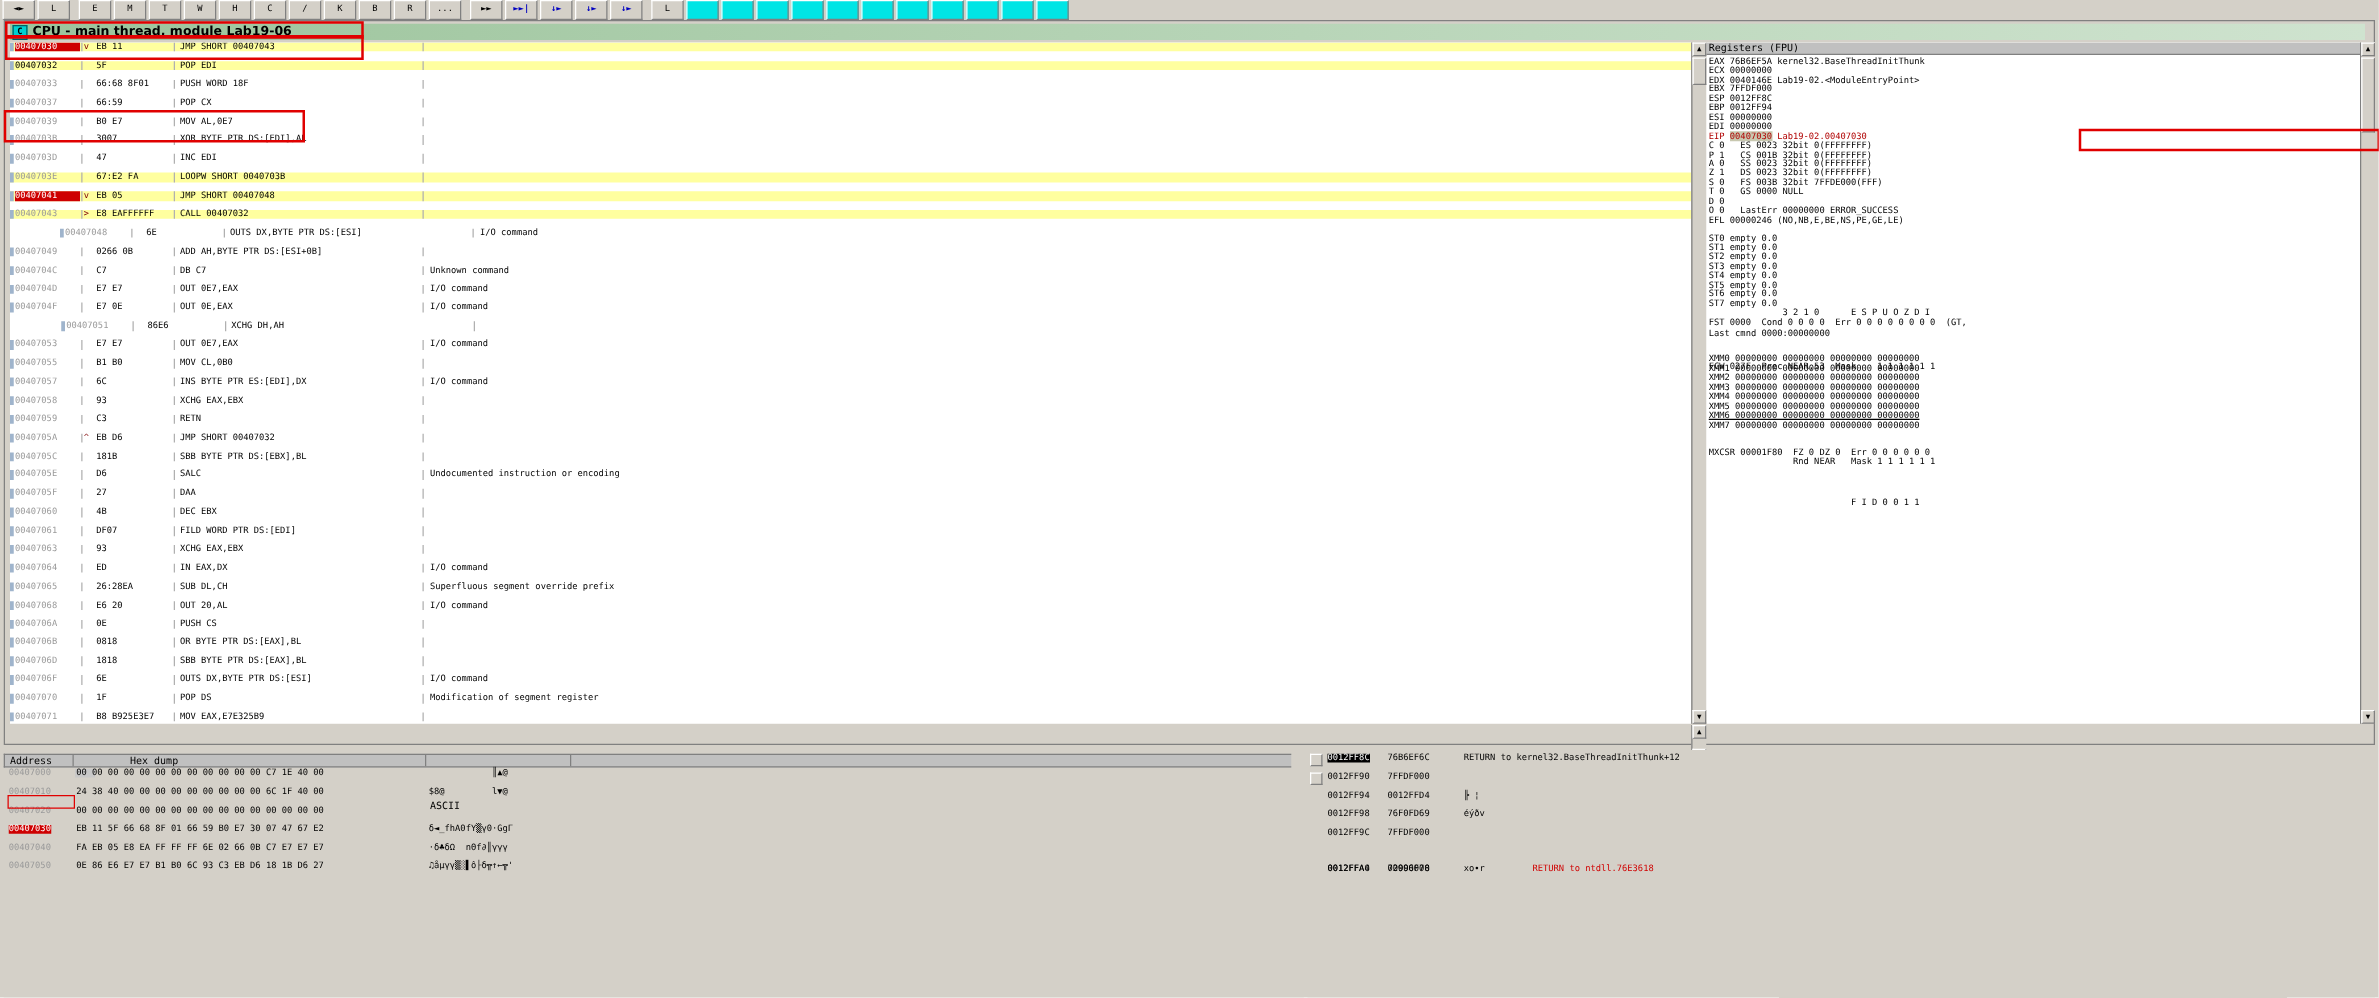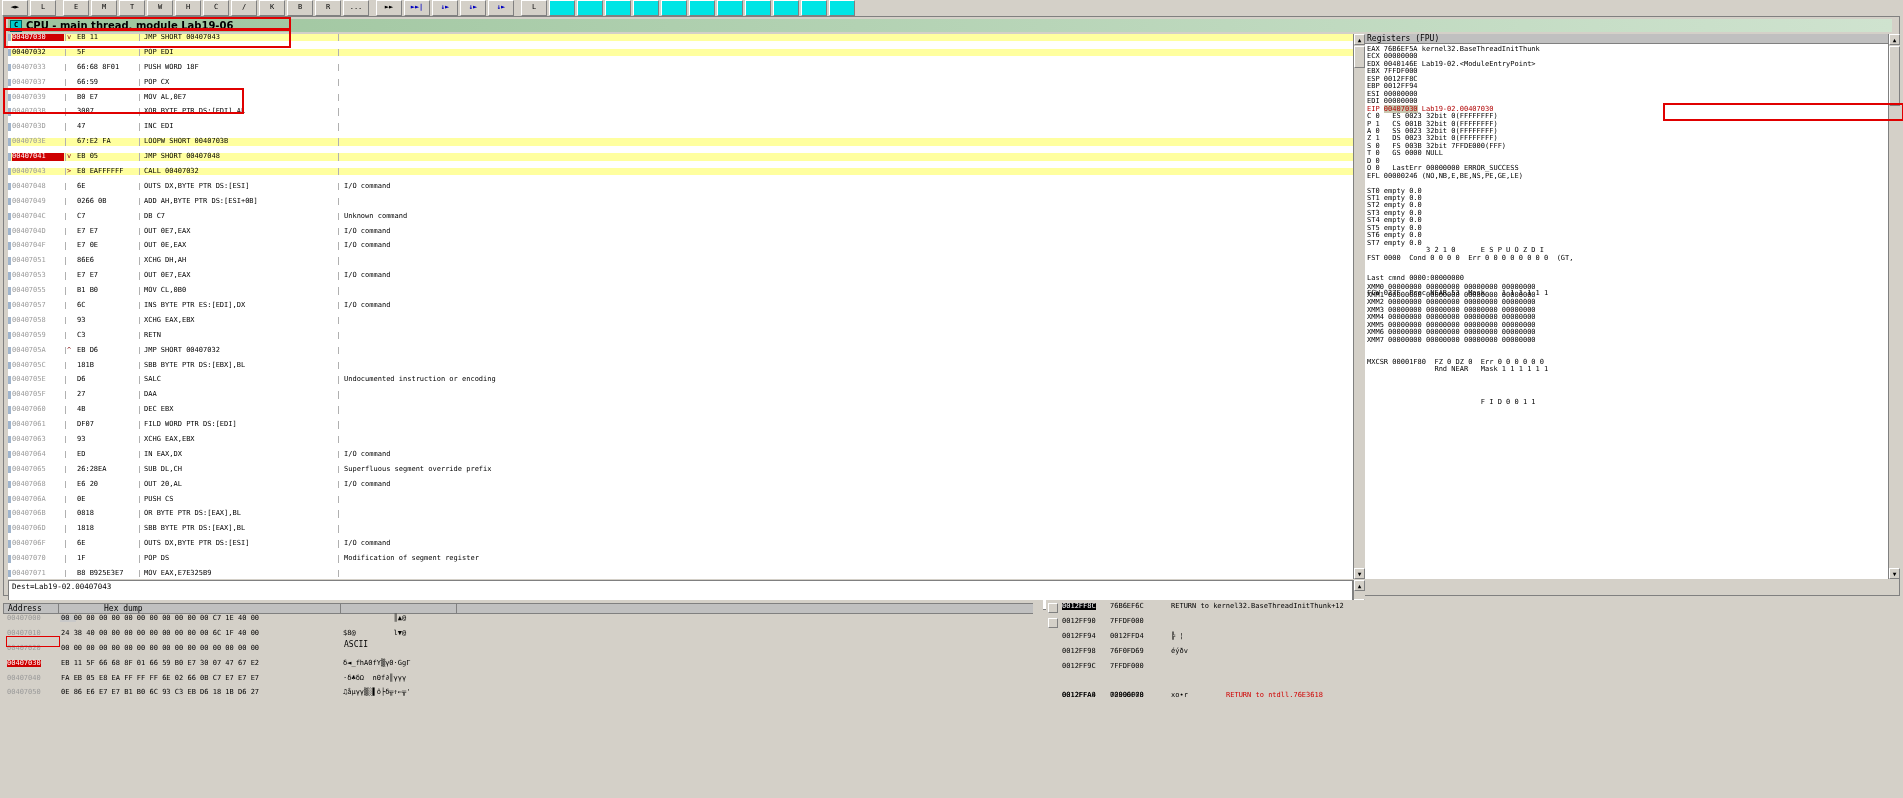--- a/index.html
+++ b/index.html
@@ -152,26 +152,26 @@
         <div class="drow hl eip" style="top: 0px;"><div class="d-mark"></div><div class="d-addr black">00407030</div><div class="d-bar"></div><div class="d-arw">v</div><div class="d-hex">EB 11</div><div class="d-bar2"></div><div class="d-txt">JMP SHORT 00407043</div><div class="d-bar3"></div></div>
         <div class="drow hl" style="top: 7.45px;"><div class="d-mark"></div><div class="d-addr black">00407032</div><div class="d-bar"></div><div class="d-hex">5F</div><div class="d-bar2"></div><div class="d-txt">POP EDI</div><div class="d-bar3"></div></div>
         <div class="drow" style="top: 14.9px;"><div class="d-mark"></div><div class="d-addr">00407033</div><div class="d-bar"></div><div class="d-hex">66:68 8F01</div><div class="d-bar2"></div><div class="d-txt">PUSH WORD 18F</div><div class="d-bar3"></div></div>
         <div class="drow" style="top: 22.35px;"><div class="d-mark"></div><div class="d-addr">00407037</div><div class="d-bar"></div><div class="d-hex">66:59</div><div class="d-bar2"></div><div class="d-txt">POP CX</div><div class="d-bar3"></div></div>
         <div class="drow" style="top: 29.8px;"><div class="d-mark"></div><div class="d-addr">00407039</div><div class="d-bar"></div><div class="d-hex">B0 E7</div><div class="d-bar2"></div><div class="d-txt">MOV AL,0E7</div><div class="d-bar3"></div></div>
         <div class="drow" style="top: 37.25px;"><div class="d-mark"></div><div class="d-addr">0040703B</div><div class="d-bar"></div><div class="d-hex">3007</div><div class="d-bar2"></div><div class="d-txt">XOR BYTE PTR DS:[EDI],AL</div><div class="d-bar3"></div></div>
         <div class="drow" style="top: 44.7px;"><div class="d-mark"></div><div class="d-addr">0040703D</div><div class="d-bar"></div><div class="d-hex">47</div><div class="d-bar2"></div><div class="d-txt">INC EDI</div><div class="d-bar3"></div></div>
         <div class="drow hl" style="top: 52.15px; padding-left: 11px;"><div class="d-mark"></div><div class="d-addr">0040703E</div><div class="d-bar"></div><div class="d-hex">67:E2 FA</div><div class="d-bar2"></div><div class="d-txt">LOOPW SHORT 0040703B</div><div class="d-bar3"></div></div>
         <div class="drow hl" style="top: 59.6px;"><div class="d-mark"></div><div class="d-addr" style="background: rgb(206, 0, 0); color: rgb(255, 255, 255);">00407041</div><div class="d-bar"></div><div class="d-arw">v</div><div class="d-hex">EB 05</div><div class="d-bar2"></div><div class="d-txt">JMP SHORT 00407048</div><div class="d-bar3"></div></div>
         <div class="drow hl" style="top: 67.05px;"><div class="d-mark"></div><div class="d-addr">00407043</div><div class="d-bar"></div><div class="d-arw">&gt;</div><div class="d-hex">E8 EAFFFFFF</div><div class="d-bar2"></div><div class="d-txt">CALL 00407032</div><div class="d-bar3"></div></div>
-        <div class="drow" style="top: 74.5px;"><div class="d-mark"></div><div class="d-addr">00407048</div><div class="d-bar"></div><div class="d-hex">6E</div><div class="d-bar2"></div><div class="d-txt">OUTS DX,BYTE PTR DS:[ESI]</div><div class="d-bar3"></div><div class="d-cmt">I/O command</div></div>
+        <div class="drow" style="top: 74.5px; margin-left: 40px;"><div class="d-mark"></div><div class="d-addr">00407048</div><div class="d-bar"></div><div class="d-hex">6E</div><div class="d-bar2"></div><div class="d-txt">OUTS DX,BYTE PTR DS:[ESI]</div><div class="d-bar3"></div><div class="d-cmt">I/O command</div></div>
         <div class="drow" style="top: 81.95px;"><div class="d-mark"></div><div class="d-addr">00407049</div><div class="d-bar"></div><div class="d-hex">0266 0B</div><div class="d-bar2"></div><div class="d-txt">ADD AH,BYTE PTR DS:[ESI+0B]</div><div class="d-bar3"></div></div>
         <div class="drow" style="top: 89.4px;"><div class="d-mark"></div><div class="d-addr">0040704C</div><div class="d-bar"></div><div class="d-hex">C7</div><div class="d-bar2"></div><div class="d-txt">DB C7</div><div class="d-bar3"></div><div class="d-cmt">Unknown command</div></div>
         <div class="drow" style="top: 96.85px;"><div class="d-mark"></div><div class="d-addr">0040704D</div><div class="d-bar"></div><div class="d-hex">E7 E7</div><div class="d-bar2"></div><div class="d-txt">OUT 0E7,EAX</div><div class="d-bar3"></div><div class="d-cmt">I/O command</div></div>
         <div class="drow" style="top: 104.3px;"><div class="d-mark"></div><div class="d-addr">0040704F</div><div class="d-bar"></div><div class="d-hex">E7 0E</div><div class="d-bar2"></div><div class="d-txt">OUT 0E,EAX</div><div class="d-bar3"></div><div class="d-cmt">I/O command</div></div>
-        <div class="drow" style="top: 111.75px;"><div class="d-mark"></div><div class="d-addr">00407051</div><div class="d-bar"></div><div class="d-hex">86E6</div><div class="d-bar2"></div><div class="d-txt">XCHG DH,AH</div><div class="d-bar3"></div></div>
+        <div class="drow" style="top: 111.75px; margin-left: 41px;"><div class="d-mark"></div><div class="d-addr">00407051</div><div class="d-bar"></div><div class="d-hex">86E6</div><div class="d-bar2"></div><div class="d-txt">XCHG DH,AH</div><div class="d-bar3"></div></div>
         <div class="drow" style="top: 119.2px;"><div class="d-mark"></div><div class="d-addr">00407053</div><div class="d-bar"></div><div class="d-hex">E7 E7</div><div class="d-bar2"></div><div class="d-txt">OUT 0E7,EAX</div><div class="d-bar3"></div><div class="d-cmt">I/O command</div></div>
         <div class="drow" style="top: 126.65px;"><div class="d-mark"></div><div class="d-addr">00407055</div><div class="d-bar"></div><div class="d-hex">B1 B0</div><div class="d-bar2"></div><div class="d-txt">MOV CL,0B0</div><div class="d-bar3"></div></div>
         <div class="drow" style="top: 134.1px;"><div class="d-mark"></div><div class="d-addr">00407057</div><div class="d-bar"></div><div class="d-hex">6C</div><div class="d-bar2"></div><div class="d-txt">INS BYTE PTR ES:[EDI],DX</div><div class="d-bar3"></div><div class="d-cmt">I/O command</div></div>
         <div class="drow" style="top: 141.55px;"><div class="d-mark"></div><div class="d-addr">00407058</div><div class="d-bar"></div><div class="d-hex">93</div><div class="d-bar2"></div><div class="d-txt">XCHG EAX,EBX</div><div class="d-bar3"></div></div>
         <div class="drow" style="top: 149px;"><div class="d-mark"></div><div class="d-addr">00407059</div><div class="d-bar"></div><div class="d-hex">C3</div><div class="d-bar2"></div><div class="d-txt">RETN</div><div class="d-bar3"></div></div>
         <div class="drow" style="top: 156.45px;"><div class="d-mark"></div><div class="d-addr">0040705A</div><div class="d-bar"></div><div class="d-arw">^</div><div class="d-hex">EB D6</div><div class="d-bar2"></div><div class="d-txt">JMP SHORT 00407032</div><div class="d-bar3"></div></div>
         <div class="drow" style="top: 163.9px;"><div class="d-mark"></div><div class="d-addr">0040705C</div><div class="d-bar"></div><div class="d-hex">181B</div><div class="d-bar2"></div><div class="d-txt">SBB BYTE PTR DS:[EBX],BL</div><div class="d-bar3"></div></div>
         <div class="drow" style="top: 171.35px;"><div class="d-mark"></div><div class="d-addr">0040705E</div><div class="d-bar"></div><div class="d-hex">D6</div><div class="d-bar2"></div><div class="d-txt">SALC</div><div class="d-bar3"></div><div class="d-cmt">Undocumented instruction or encoding</div></div>
         <div class="drow" style="top: 178.8px;"><div class="d-mark"></div><div class="d-addr">0040705F</div><div class="d-bar"></div><div class="d-hex">27</div><div class="d-bar2"></div><div class="d-txt">DAA</div><div class="d-bar3"></div></div>
         <div class="drow" style="top: 186.25px;"><div class="d-mark"></div><div class="d-addr">00407060</div><div class="d-bar"></div><div class="d-hex">4B</div><div class="d-bar2"></div><div class="d-txt">DEC EBX</div><div class="d-bar3"></div></div>
@@ -214,52 +214,49 @@
           <div class="rline" style="top: 161px;">ST1 empty 0.0</div>
           <div class="rline" style="top: 168.45px;">ST2 empty 0.0</div>
           <div class="rline" style="top: 175.9px;">ST3 empty 0.0</div>
           <div class="rline" style="top: 183.35px;">ST4 empty 0.0</div>
           <div class="rline" style="top: 190.8px;">ST5 empty 0.0</div>
           <div class="rline" style="top: 198.25px;">ST6 empty 0.0</div>
           <div class="rline" style="top: 205.7px;">ST7 empty 0.0</div>
           <div class="rline" style="top: 213.15px;">              3 2 1 0      E S P U O Z D I</div>
           <div class="rline" style="top: 220.6px;">FST 0000  Cond 0 0 0 0  Err 0 0 0 0 0 0 0 0  (GT,</div>
           <div class="rline" style="top: 228.05px; margin-top: 28px;">FCW 027F  Prec NEAR,53  Mask    1 1 1 1 1 1</div>
-          <div class="rline" style="top: 241px;">Last cmnd 0000:00000000</div>
+          <div class="rline" style="top: 230px;">Last cmnd 0000:00000000</div>
           <div class="rline" style="top: 242.95px;"></div>
           <div class="rline" style="top: 250.4px;">XMM0 00000000 00000000 00000000 00000000</div>
           <div class="rline" style="top: 257.85px;">XMM1 00000000 00000000 00000000 00000000</div>
           <div class="rline" style="top: 265.3px;">XMM2 00000000 00000000 00000000 00000000</div>
           <div class="rline" style="top: 272.75px;">XMM3 00000000 00000000 00000000 00000000</div>
           <div class="rline" style="top: 280.2px;">XMM4 00000000 00000000 00000000 00000000</div>
           <div class="rline" style="top: 287.65px;">XMM5 00000000 00000000 00000000 00000000</div>
-          <div class="rline" style="top: 295.1px;">XMM6 00000000 00000000 00000000 00000000</div>
+          <div class="rline" style="top: 295.1px; text-decoration: underline;">XMM6 00000000 00000000 00000000 00000000</div>
           <div class="rline" style="top: 302.55px;">XMM7 00000000 00000000 00000000 00000000</div>
           <div class="rline" style="top: 310px;"></div>
           <div class="rline" style="top: 317.45px; margin-top: 48px;">                           F I D 0 0 1 1</div>
           <div class="rline" style="top: 324.9px;">MXCSR 00001F80  FZ 0 DZ 0  Err 0 0 0 0 0 0</div>
           <div class="rline" style="top: 332.35px;">                Rnd NEAR   Mask 1 1 1 1 1 1</div>
         </div>
     </div>
 
     <div class="vsb" style="left:1349px;top:17px;height:545px;">
       <div class="sbar-ar" style="top:0;">▲</div>
       <div class="thumb" style="top:12px;height:22px;"></div>
       <div class="sbar-ar" style="top:534px;">▼</div>
     </div>
 
     <div class="vsb" style="left:1884px;top:17px;height:545px;">
       <div class="sbar-ar" style="top:0;">▲</div>
       <div class="thumb" style="top:12px;height:60px;"></div>
       <div class="sbar-ar" style="top:534px;">▼</div>
     </div>
 
-    <div class="infobar">
-      <span class="txt">Dest=Lab19-02.00407043</span>
-    </div>
     <div class="vsb" style="left:1349px;top:563px;height:30px;">
       <div class="sbar-ar" style="top:0;">▲</div>
       <div class="sbar-ar" style="top:19px;">▼</div>
     </div>
   </div>
 
   <div class="dumpwin">
     <div class="dump-hdr">
       <span class="dh-cell" style="left:4px;">Address</span>
       <div class="dh-div" style="left:54px;"></div>

